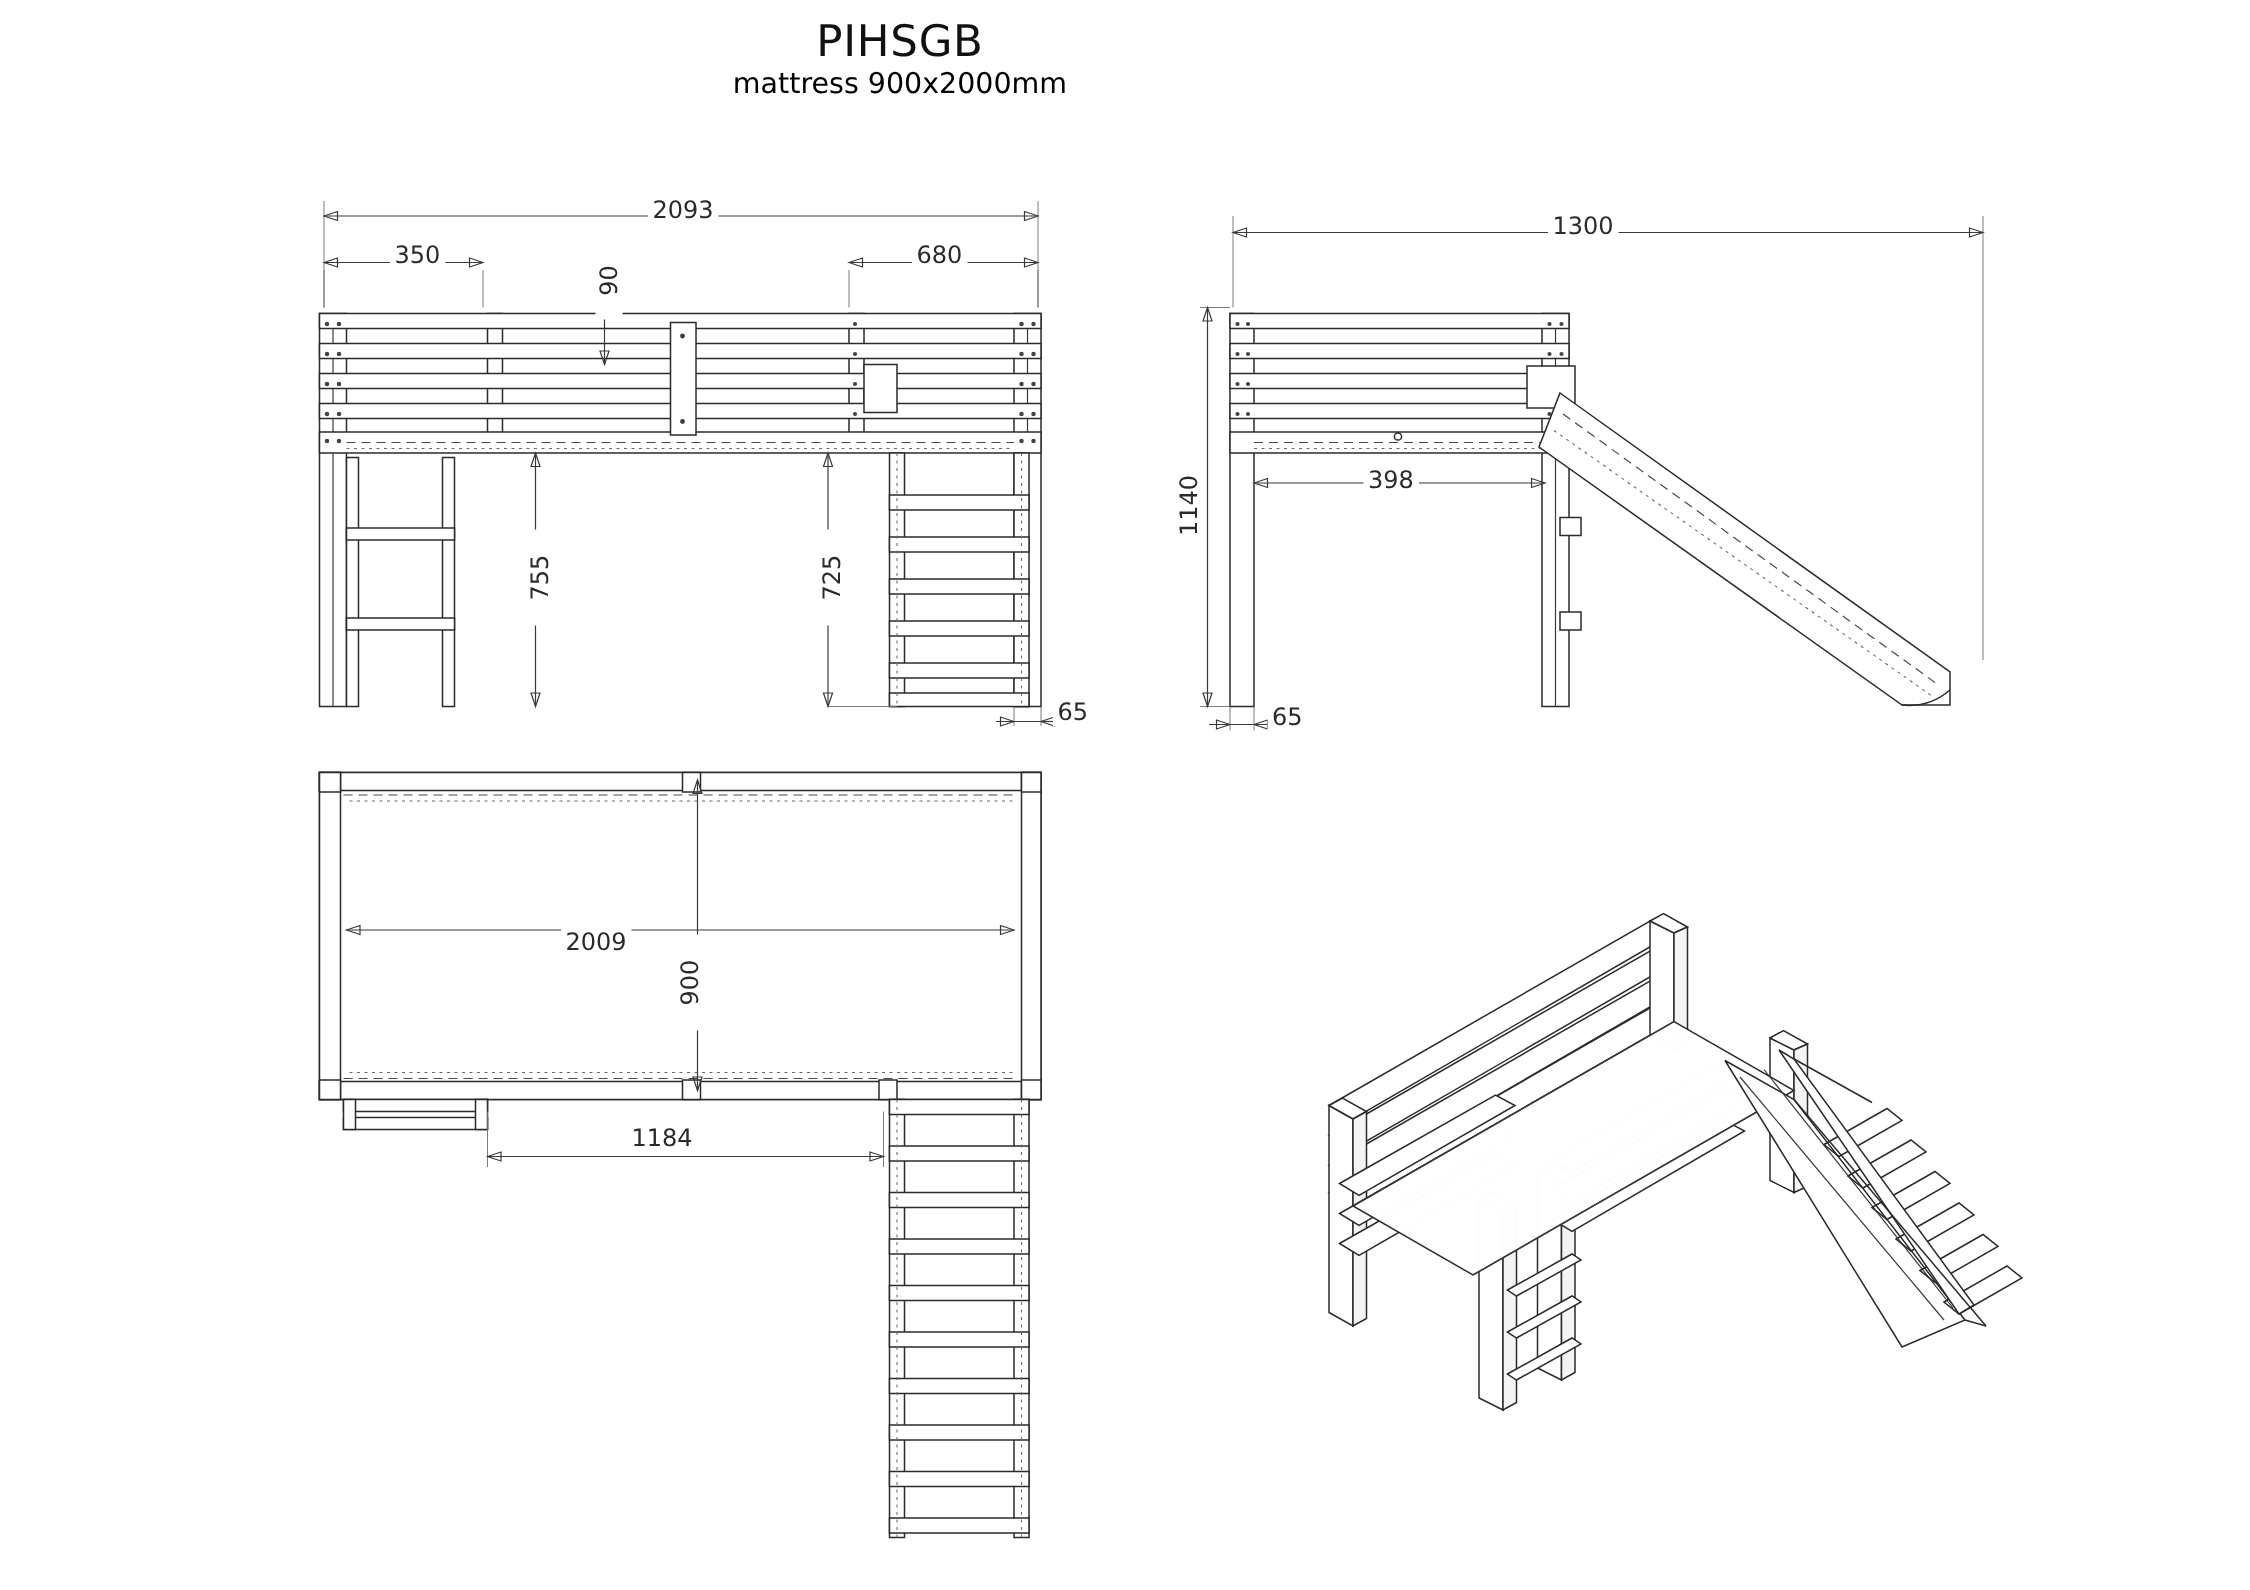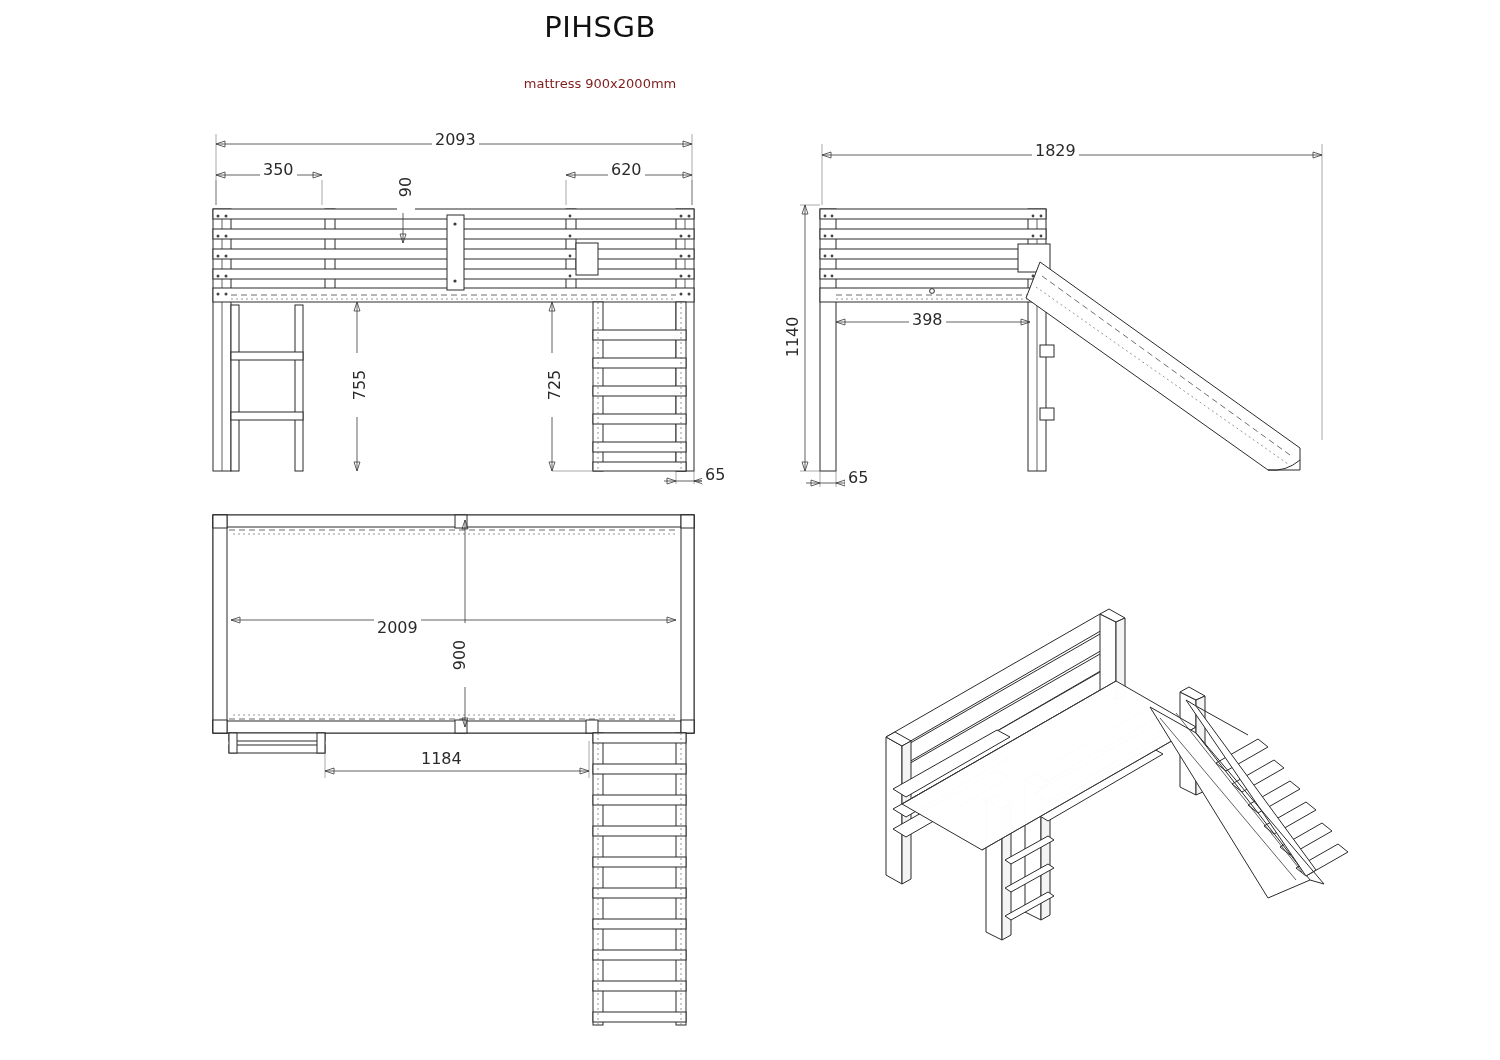--- a/index.html
+++ b/index.html
@@ -29,24 +29,23 @@
     text-align: center;
     pointer-events: none;
   }
   .title-main {
     font-size: 29px;
     letter-spacing: 0.5px;
     line-height: 34px;
     color: #111;
   }
   .title-sub {
-    font-size: 13px;
+    font-size: 19px;
     line-height: 24px;
-    color: #7f1d1d;
-    margin-top: 28px;
+    color: #000000;
   }
   .dim-label {
     position: absolute;
     font-size: 16px;
     color: #2a2a2a;
     white-space: nowrap;
     background: #ffffff;
     padding: 0 3px;
     line-height: 18px;
   }
@@ -375,26 +374,26 @@
     <path class="ln fillw" d="M1248 735 L1258 741 L1360 878 L1350 884 Z" opacity="0"></path>
 
     <path class="ln" d="M1196 733 L1324 884"></path>
     <path class="ln" d="M1310 880 L1324 884"></path>
   </g>
 
 </svg>
 
 <div class="dim-label" style="left:432px; top:131px;">2093</div>
 <div class="dim-label" style="left:260px; top:161px;">350</div>
-<div class="dim-label" style="left:608px; top:161px;">620</div>
+<div class="dim-label" style="left:608px; top:161px;">680</div>
 <div class="dim-label vert" style="left:380px; top:178px; width:46px; text-align:center;">90</div>
 <div class="dim-label vert" style="left:328px; top:376px; width:58px; text-align:center;">755</div>
 <div class="dim-label vert" style="left:523px; top:376px; width:58px; text-align:center;">725</div>
 <div class="dim-label" style="left:702px; top:466px;">65</div>
 
-<div class="dim-label" style="left:1032px; top:142px;">1829</div>
+<div class="dim-label" style="left:1032px; top:142px;">1300</div>
 <div class="dim-label vert" style="left:757px; top:328px; width:66px; text-align:center;">1140</div>
 <div class="dim-label" style="left:909px; top:311px;">398</div>
 <div class="dim-label" style="left:845px; top:469px;">65</div>
 
 <div class="dim-label" style="left:374px; top:619px;">2009</div>
 <div class="dim-label vert" style="left:428px; top:646px; width:58px; text-align:center;">900</div>
 <div class="dim-label" style="left:418px; top:750px;">1184</div>
 
 </body></html>

